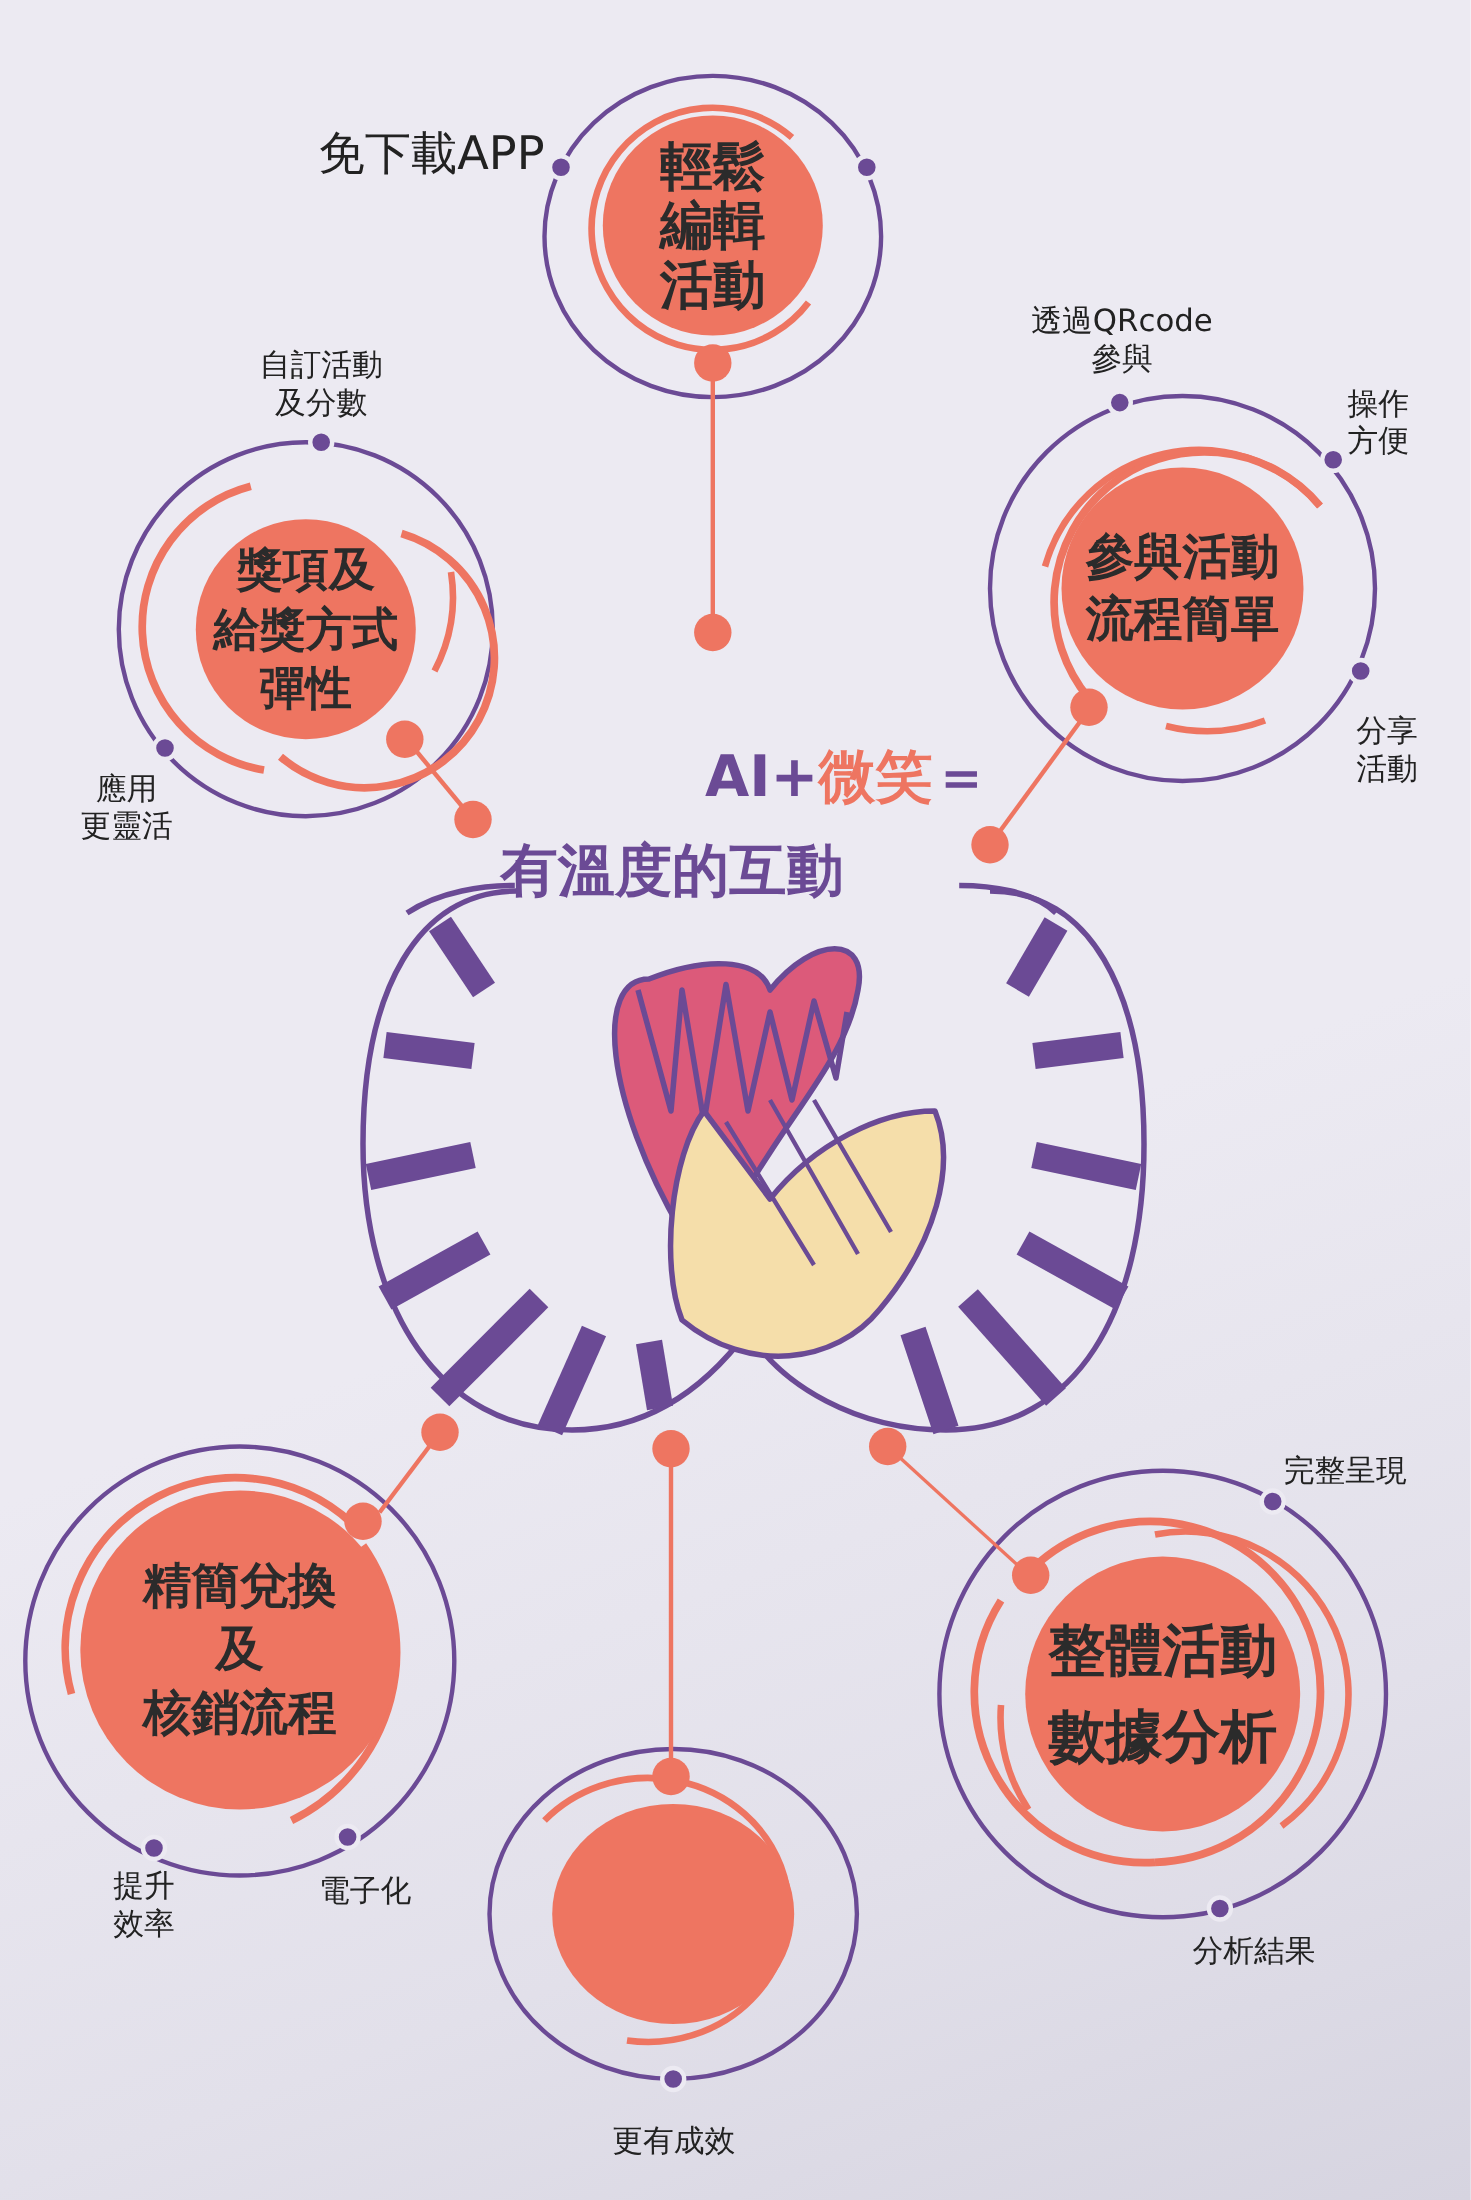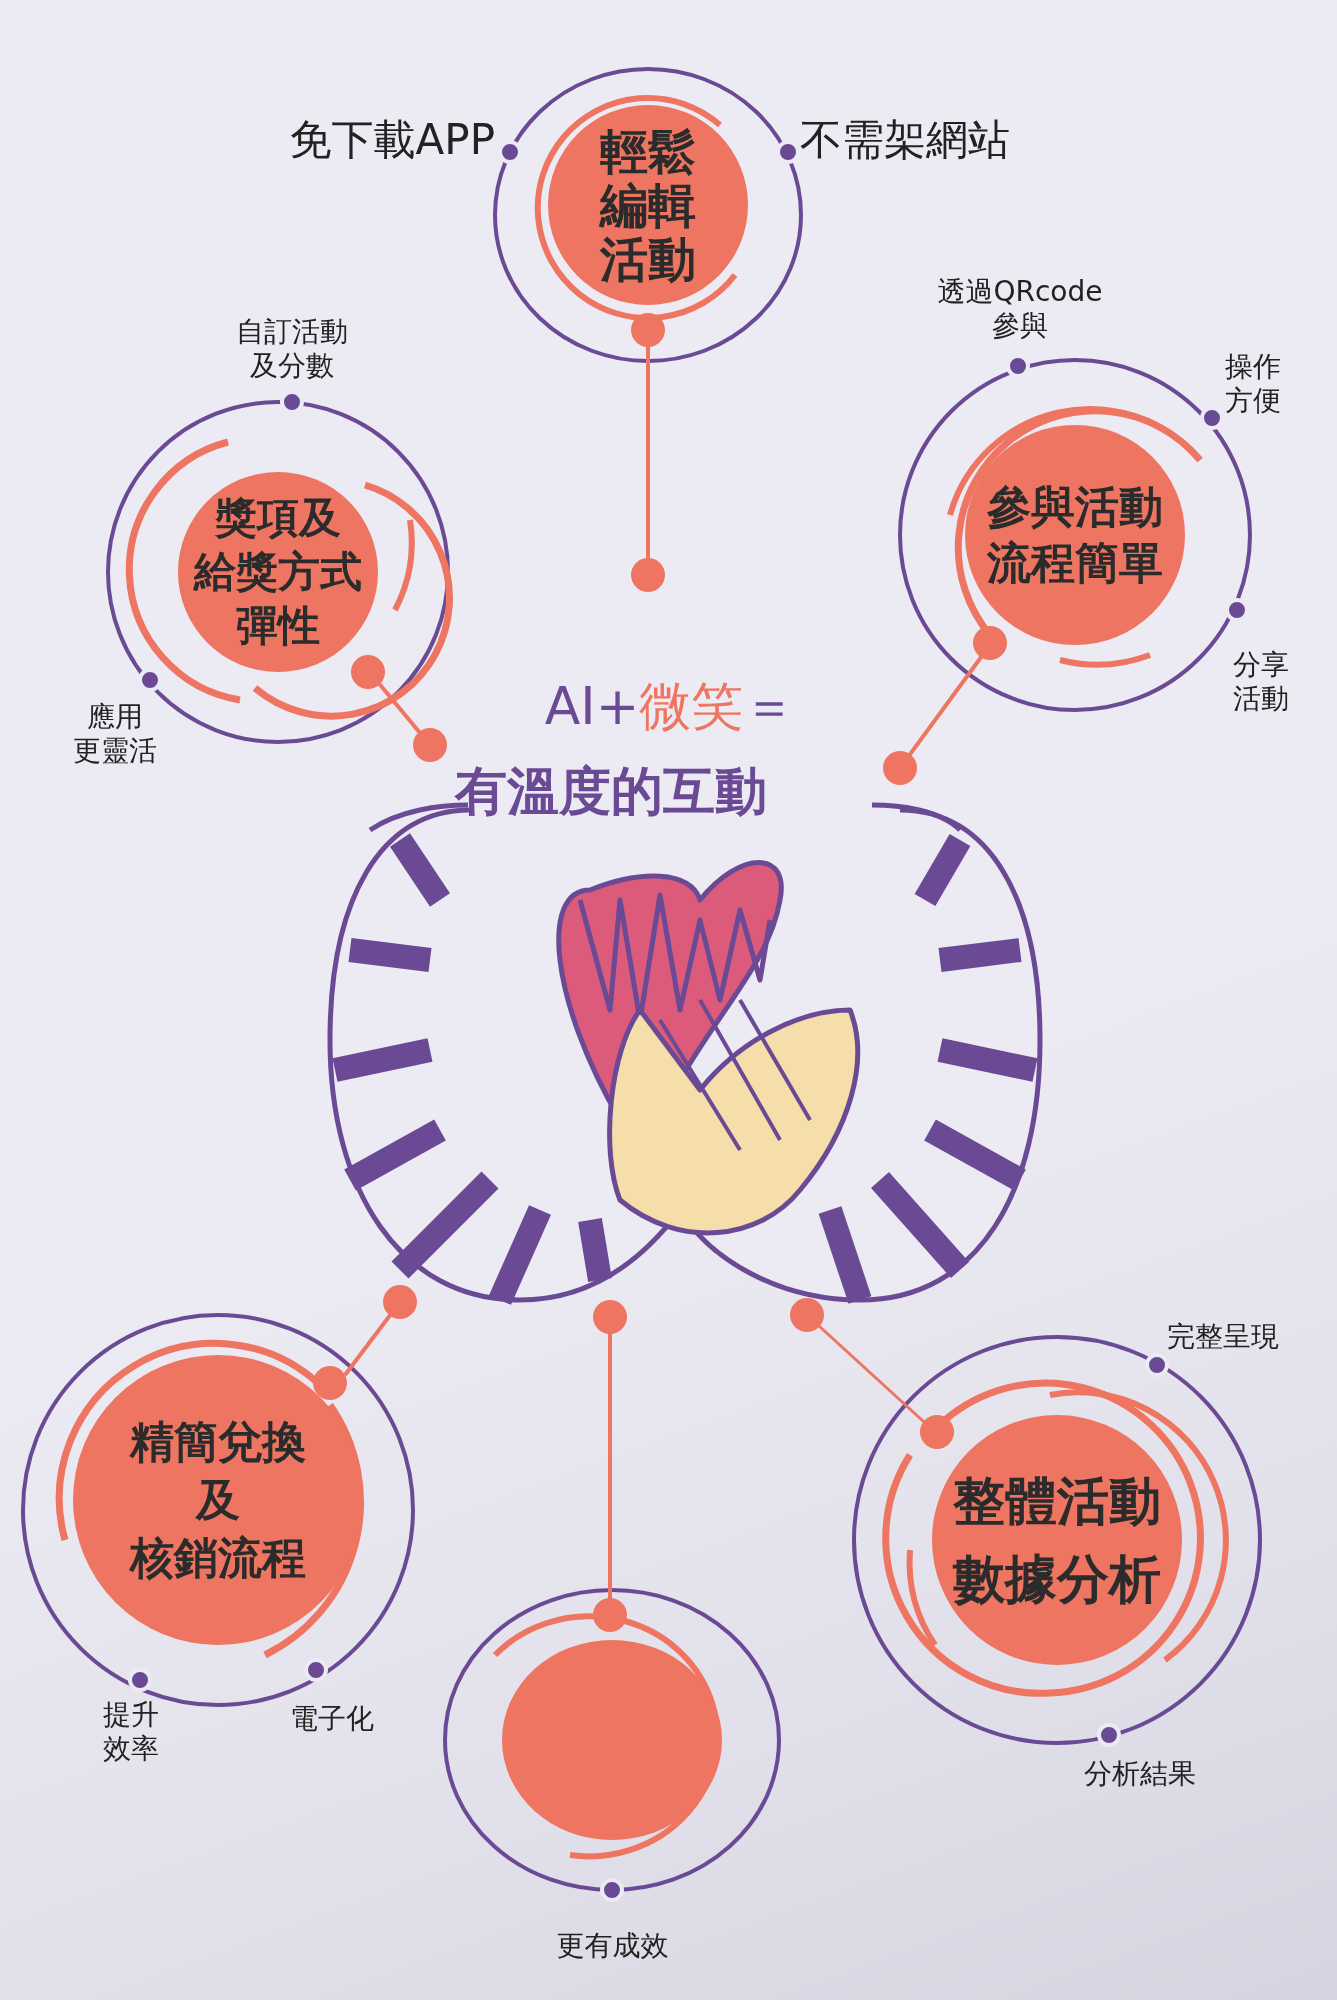--- a/index.html
+++ b/index.html
@@ -5,21 +5,21 @@
   html,body{margin:0;padding:0;}
   body{width:1337px;height:2000px;overflow:hidden;
     background:linear-gradient(160deg,#eceaf2 0%,#eceaf2 55%,#e2e0ea 80%,#d6d4e0 100%);
     font-family:"DejaVu Sans","Liberation Sans",sans-serif;position:relative;}
   .stage{position:absolute;left:0;top:0;width:1337px;height:2000px;}
   svg.art{position:absolute;left:0;top:0;}
   .lbl{position:absolute;color:#222;font-size:28px;line-height:34px;text-align:center;white-space:pre-line;}
   .lbl.big{font-size:42px;line-height:48px;}
   .core{position:absolute;display:flex;align-items:center;justify-content:center;text-align:center;
     color:#2b2b2b;font-weight:bold;white-space:pre-line;}
-  .title1{position:absolute;left:440px;top:672px;width:460px;text-align:center;font-weight:normal;font-size:52px;color:#6b4a95;}
+  .title1{position:absolute;left:440px;top:672px;width:460px;text-align:right;font-weight:bold;font-size:52px;color:#6b4a95;}
   .title1 .hl{color:#ee7561;}
   .title2{position:absolute;left:455px;top:757px;width:430px;text-align:left;font-weight:bold;font-size:52px;color:#6b4a95;}
 </style>
 </head>
 <body>
 
 <div class="stage">
 
 <svg class="art" width="1337" height="2000" viewBox="0 0 1337 2000">
   <g fill="none" stroke-linecap="butt">
@@ -145,21 +145,20 @@
 彈性</div>
 <div class="core" style="left:960px;top:435px;width:230px;height:200px;font-size:44px;line-height:56px;">參與活動
 流程簡單</div>
 <div class="core" style="left:88px;top:1380px;width:260px;height:240px;font-size:44px;line-height:58px;">精簡兌換
 及
 核銷流程</div>
 <div class="core" style="left:937px;top:1440px;width:240px;height:200px;font-size:52px;line-height:78px;">整體活動
 數據分析</div>
 
 <div class="lbl big" style="left:255px;top:116px;width:240px;text-align:right;">免下載APP</div>
-<div class="lbl big" style="left:800px;top:116px;width:240px;text-align:left;">不需架網站</div>
 
 <div class="lbl" style="left:212px;top:315px;width:160px;">自訂活動
 及分數</div>
 <div class="lbl" style="left:60px;top:700px;width:110px;">應用
 更靈活</div>
 
 <div class="lbl" style="left:930px;top:275px;width:180px;">透過QRcode
 參與</div>
 <div class="lbl" style="left:1218px;top:350px;width:70px;">操作
 方便</div>

